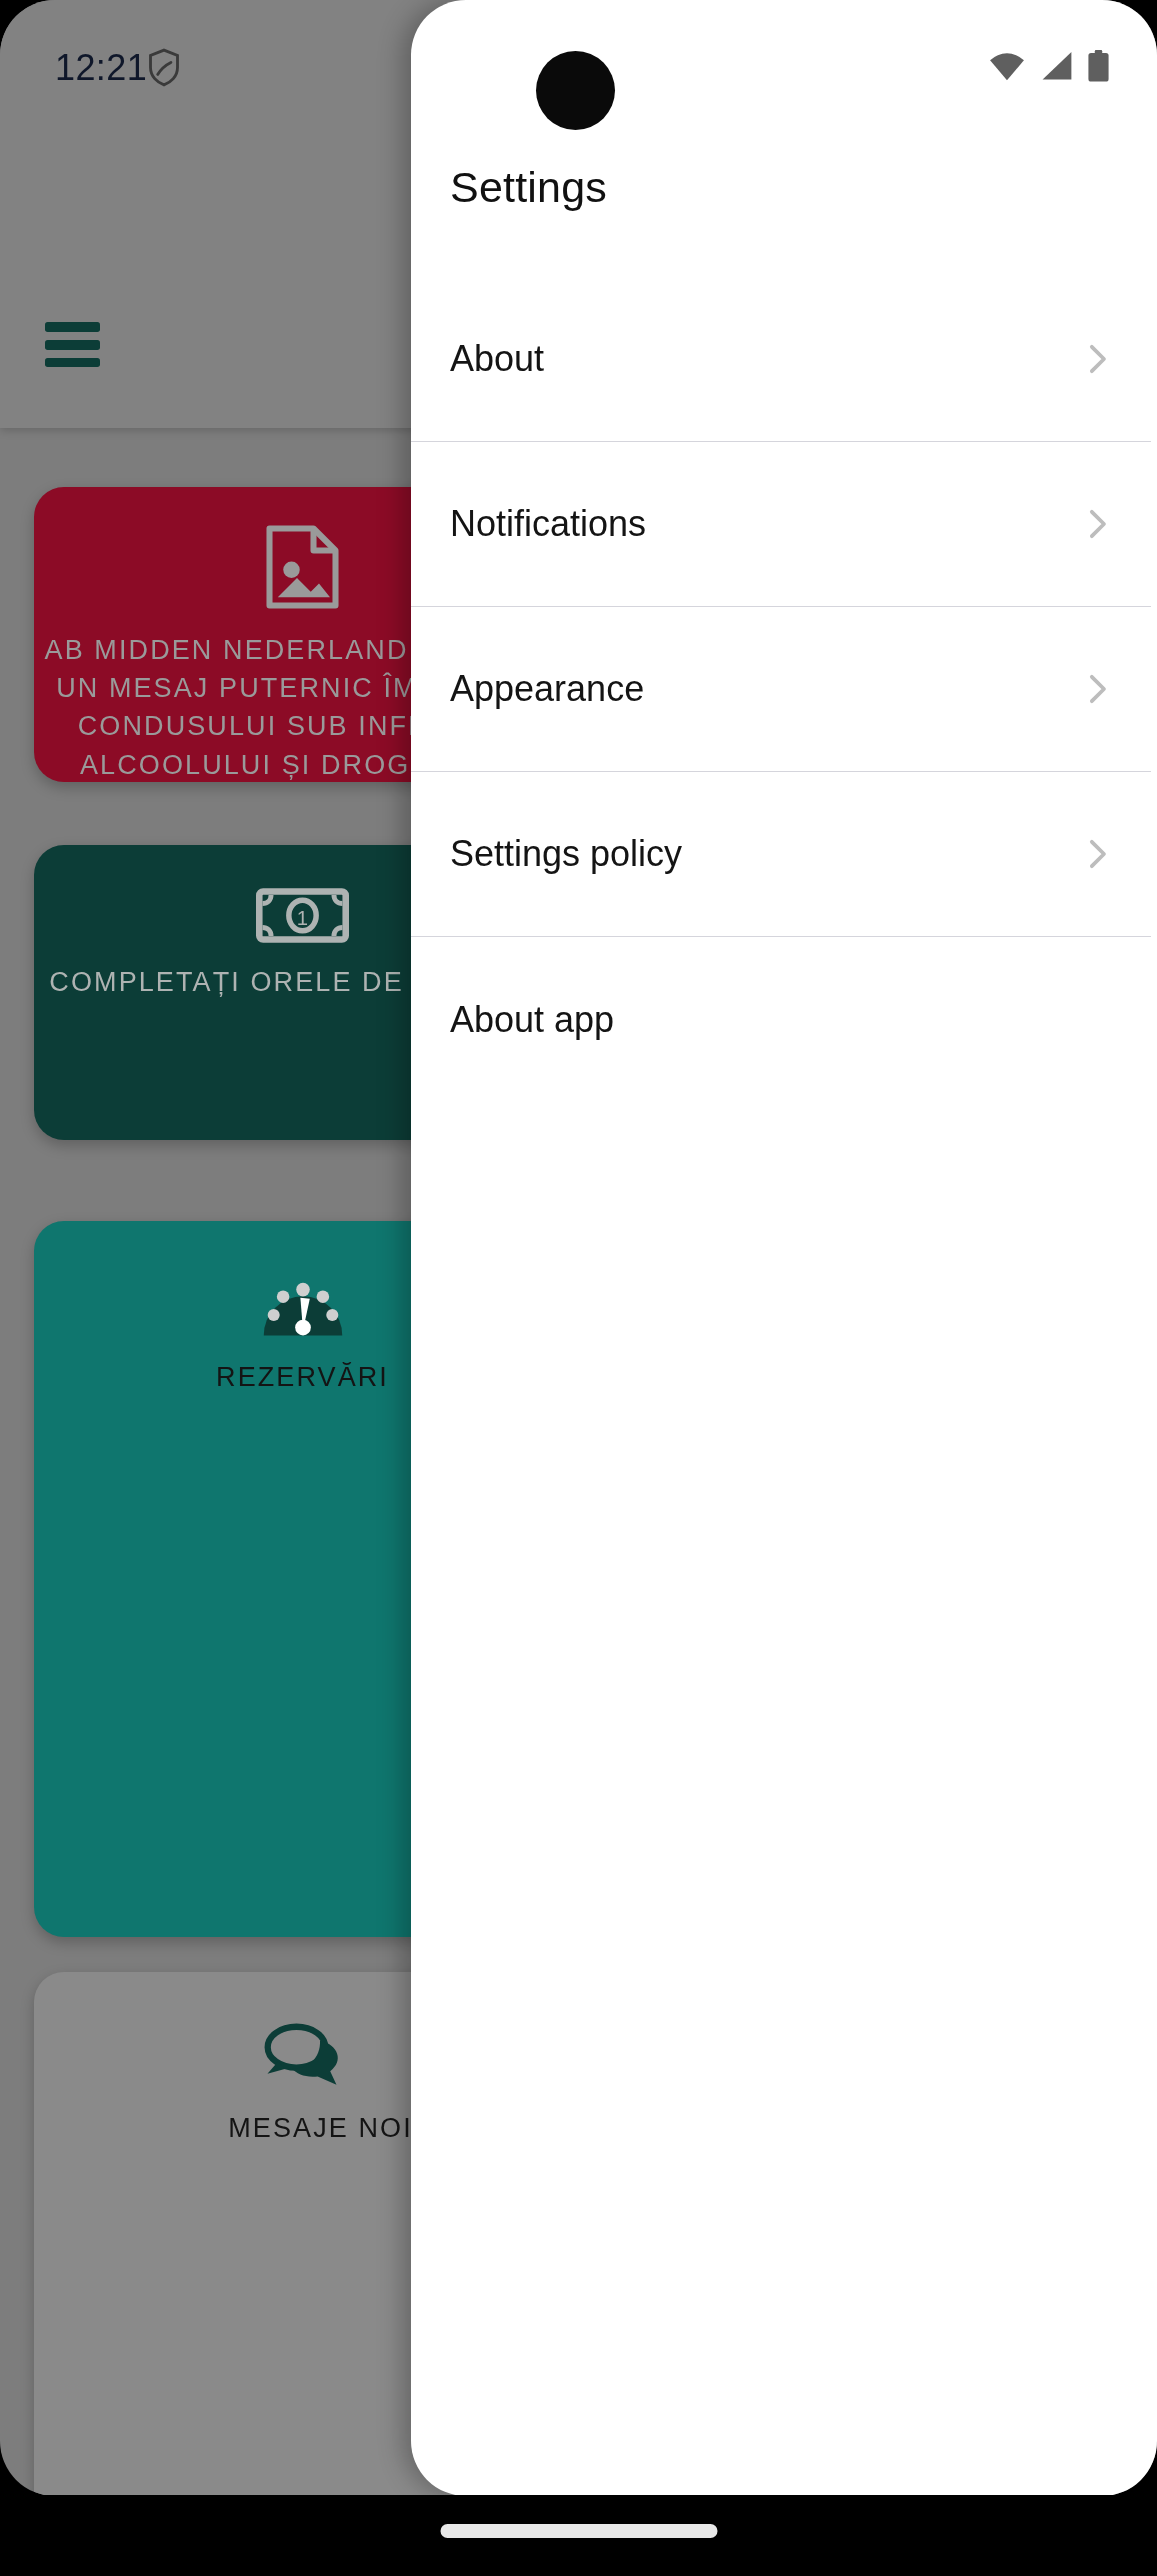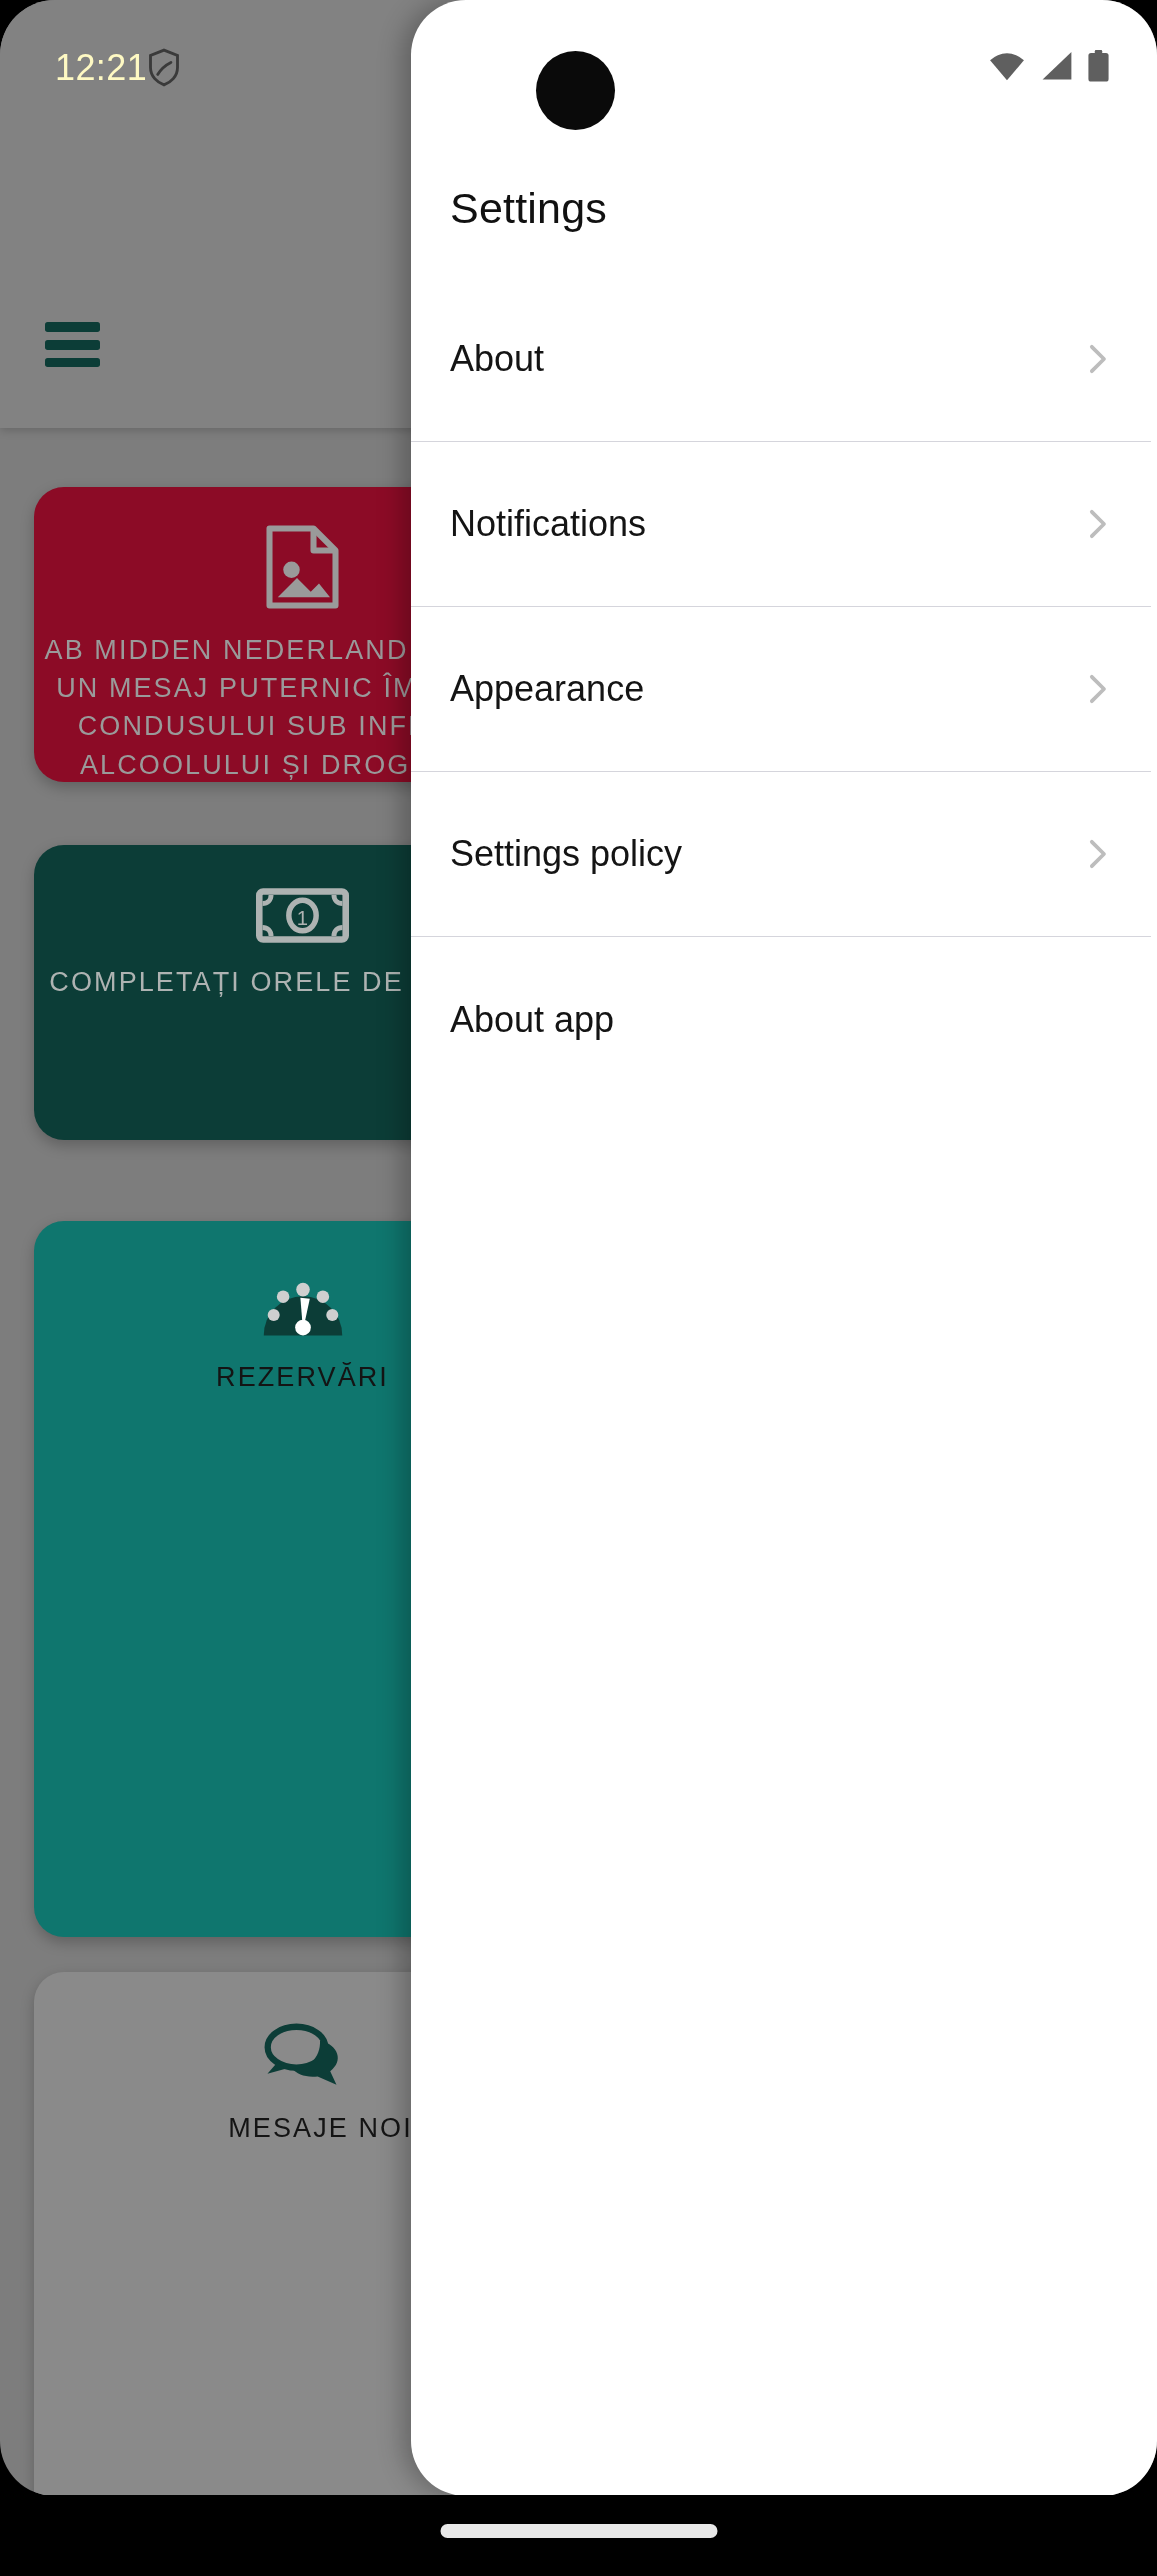--- a/index.html
+++ b/index.html
@@ -50,21 +50,21 @@
     left: 0;
     top: 41px;
     width: 1157px;
     height: 54px;
   }
   #status-clock {
     position: absolute;
     left: 55px;
     top: 0;
     font-size: 36px;
-    color: #fef9c3;
+    color: #0f172a;
     letter-spacing: 0.4px;
     line-height: 54px;
   }
   #status-shield {
     position: absolute;
     left: 146px;
     top: 7.2px;
     width: 36px;
     height: 39px;
   }
@@ -175,21 +175,21 @@
     top: 51px;
     width: 79px;
     height: 79px;
     border-radius: 50%;
     background: #0a0a0a;
   }
 
   #panel-title {
     position: absolute;
     left: 39px;
-    top: 184px;
+    top: 163px;
     font-size: 43px;
     color: #111111;
     letter-spacing: 0.2px;
   }
 
   #settings-list {
     position: absolute;
     left: 0;
     top: 277px;
     width: 740px;

